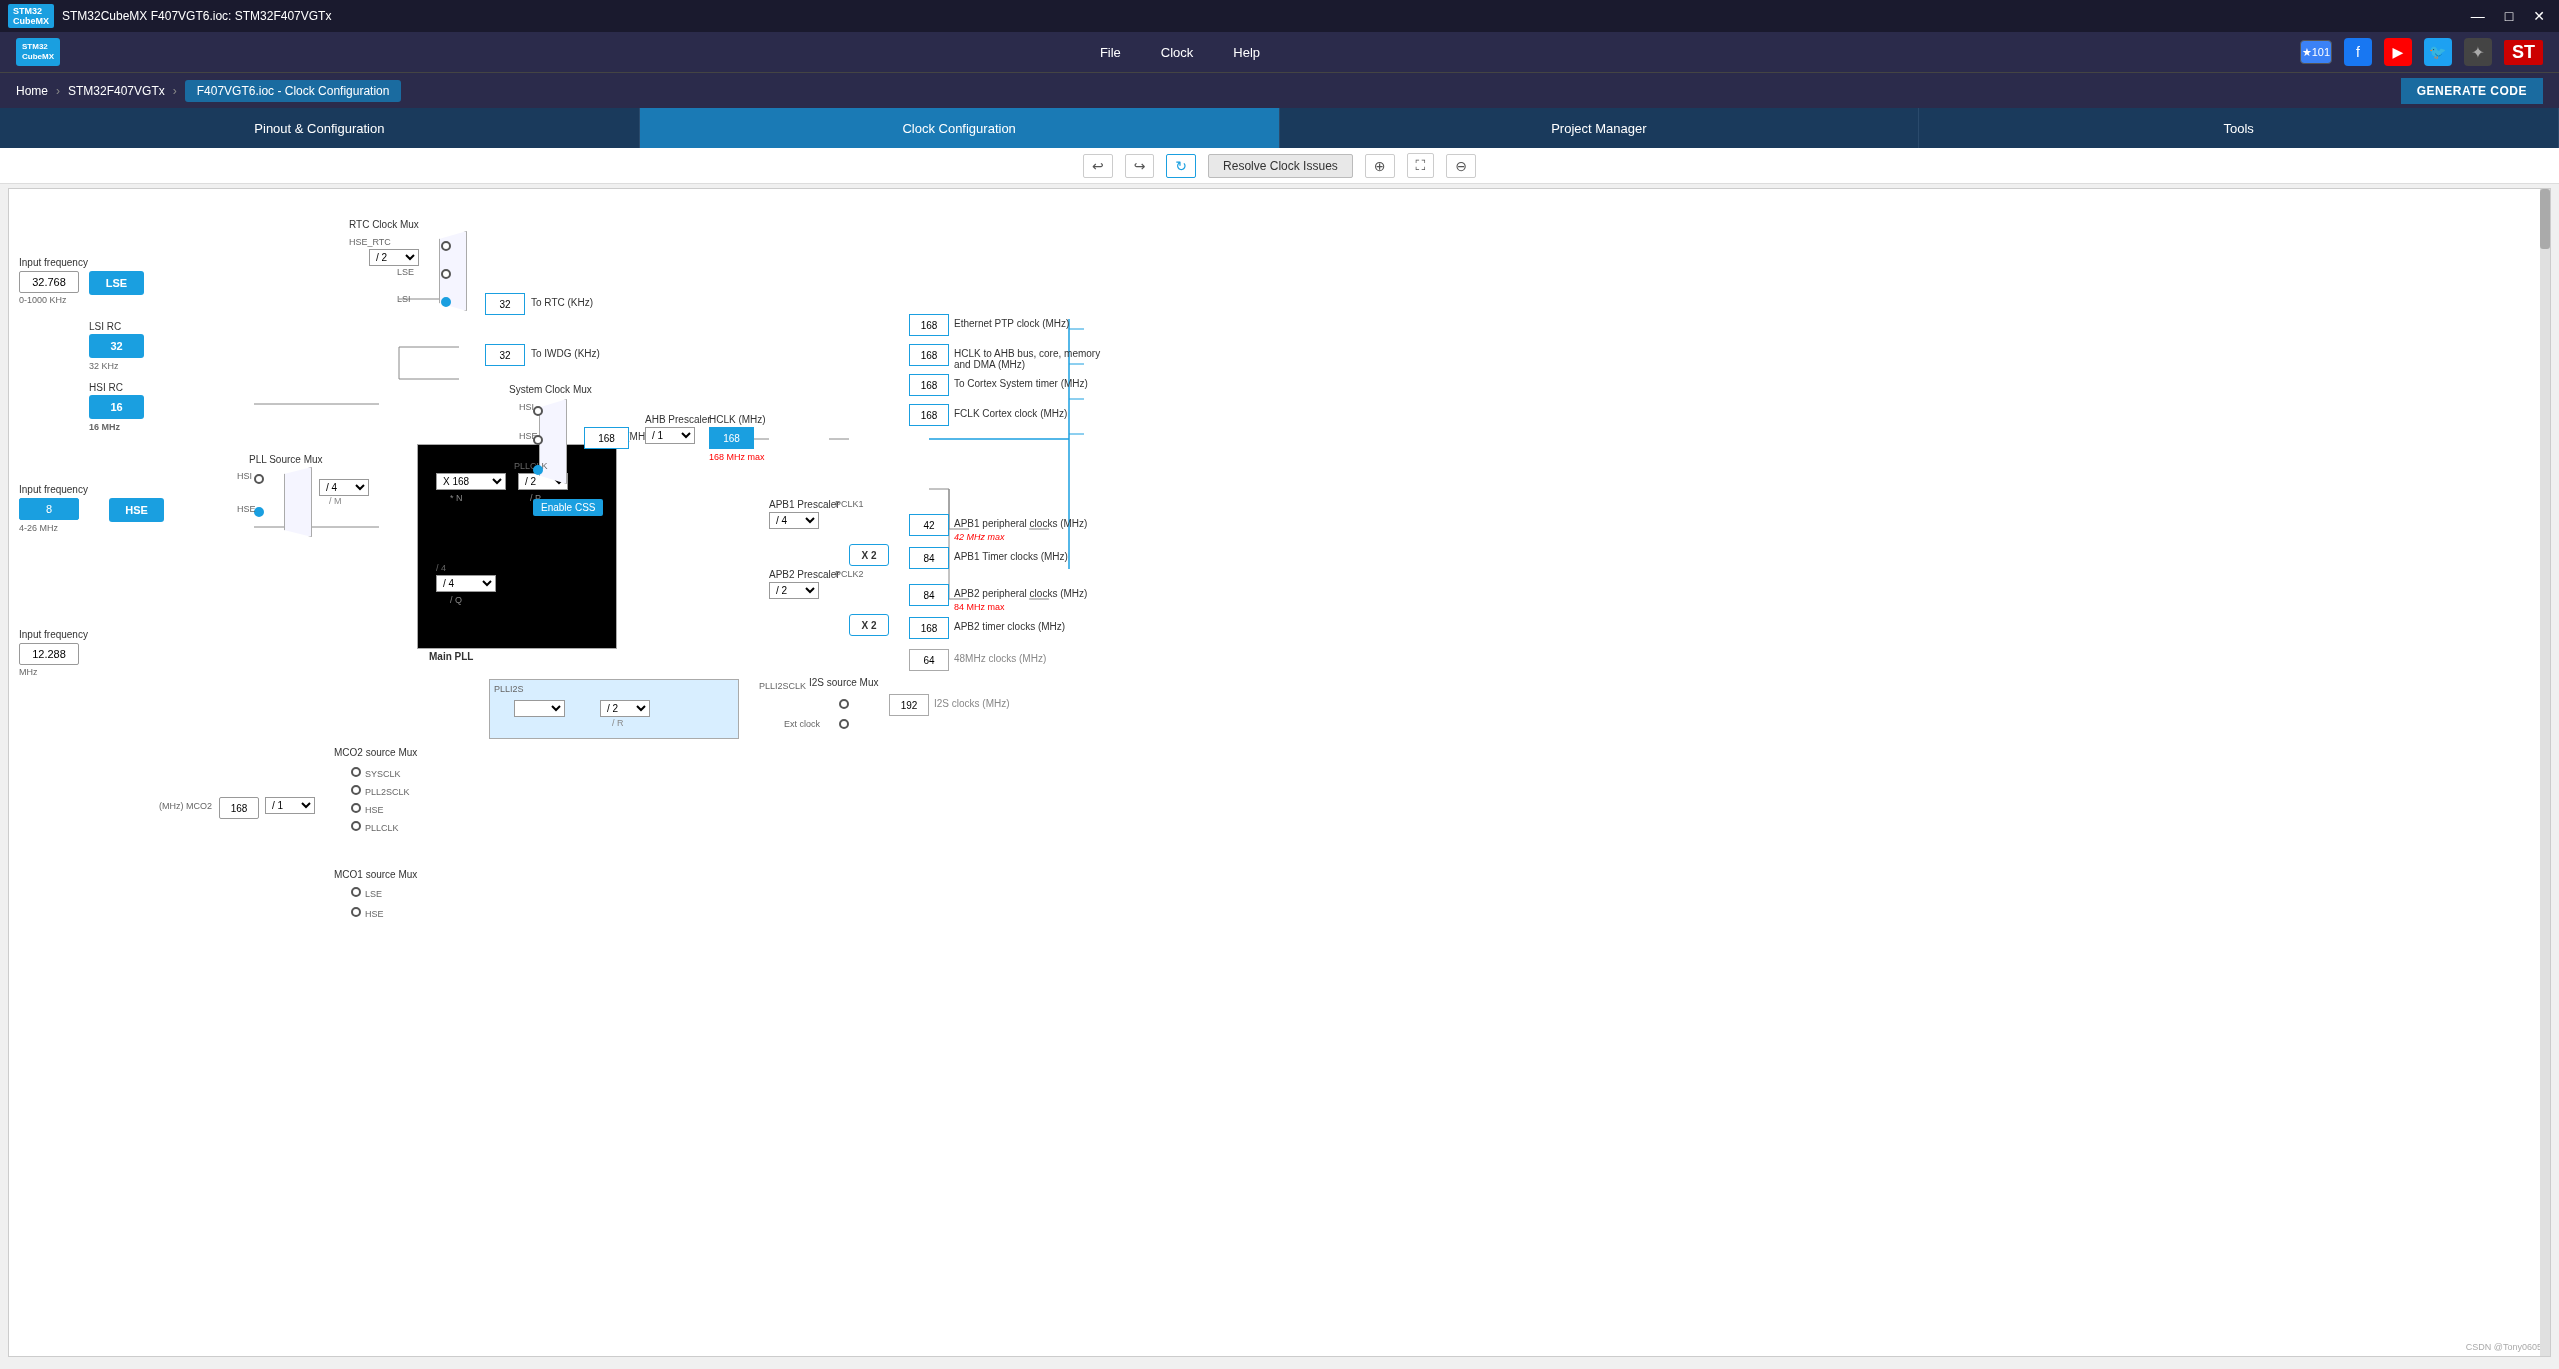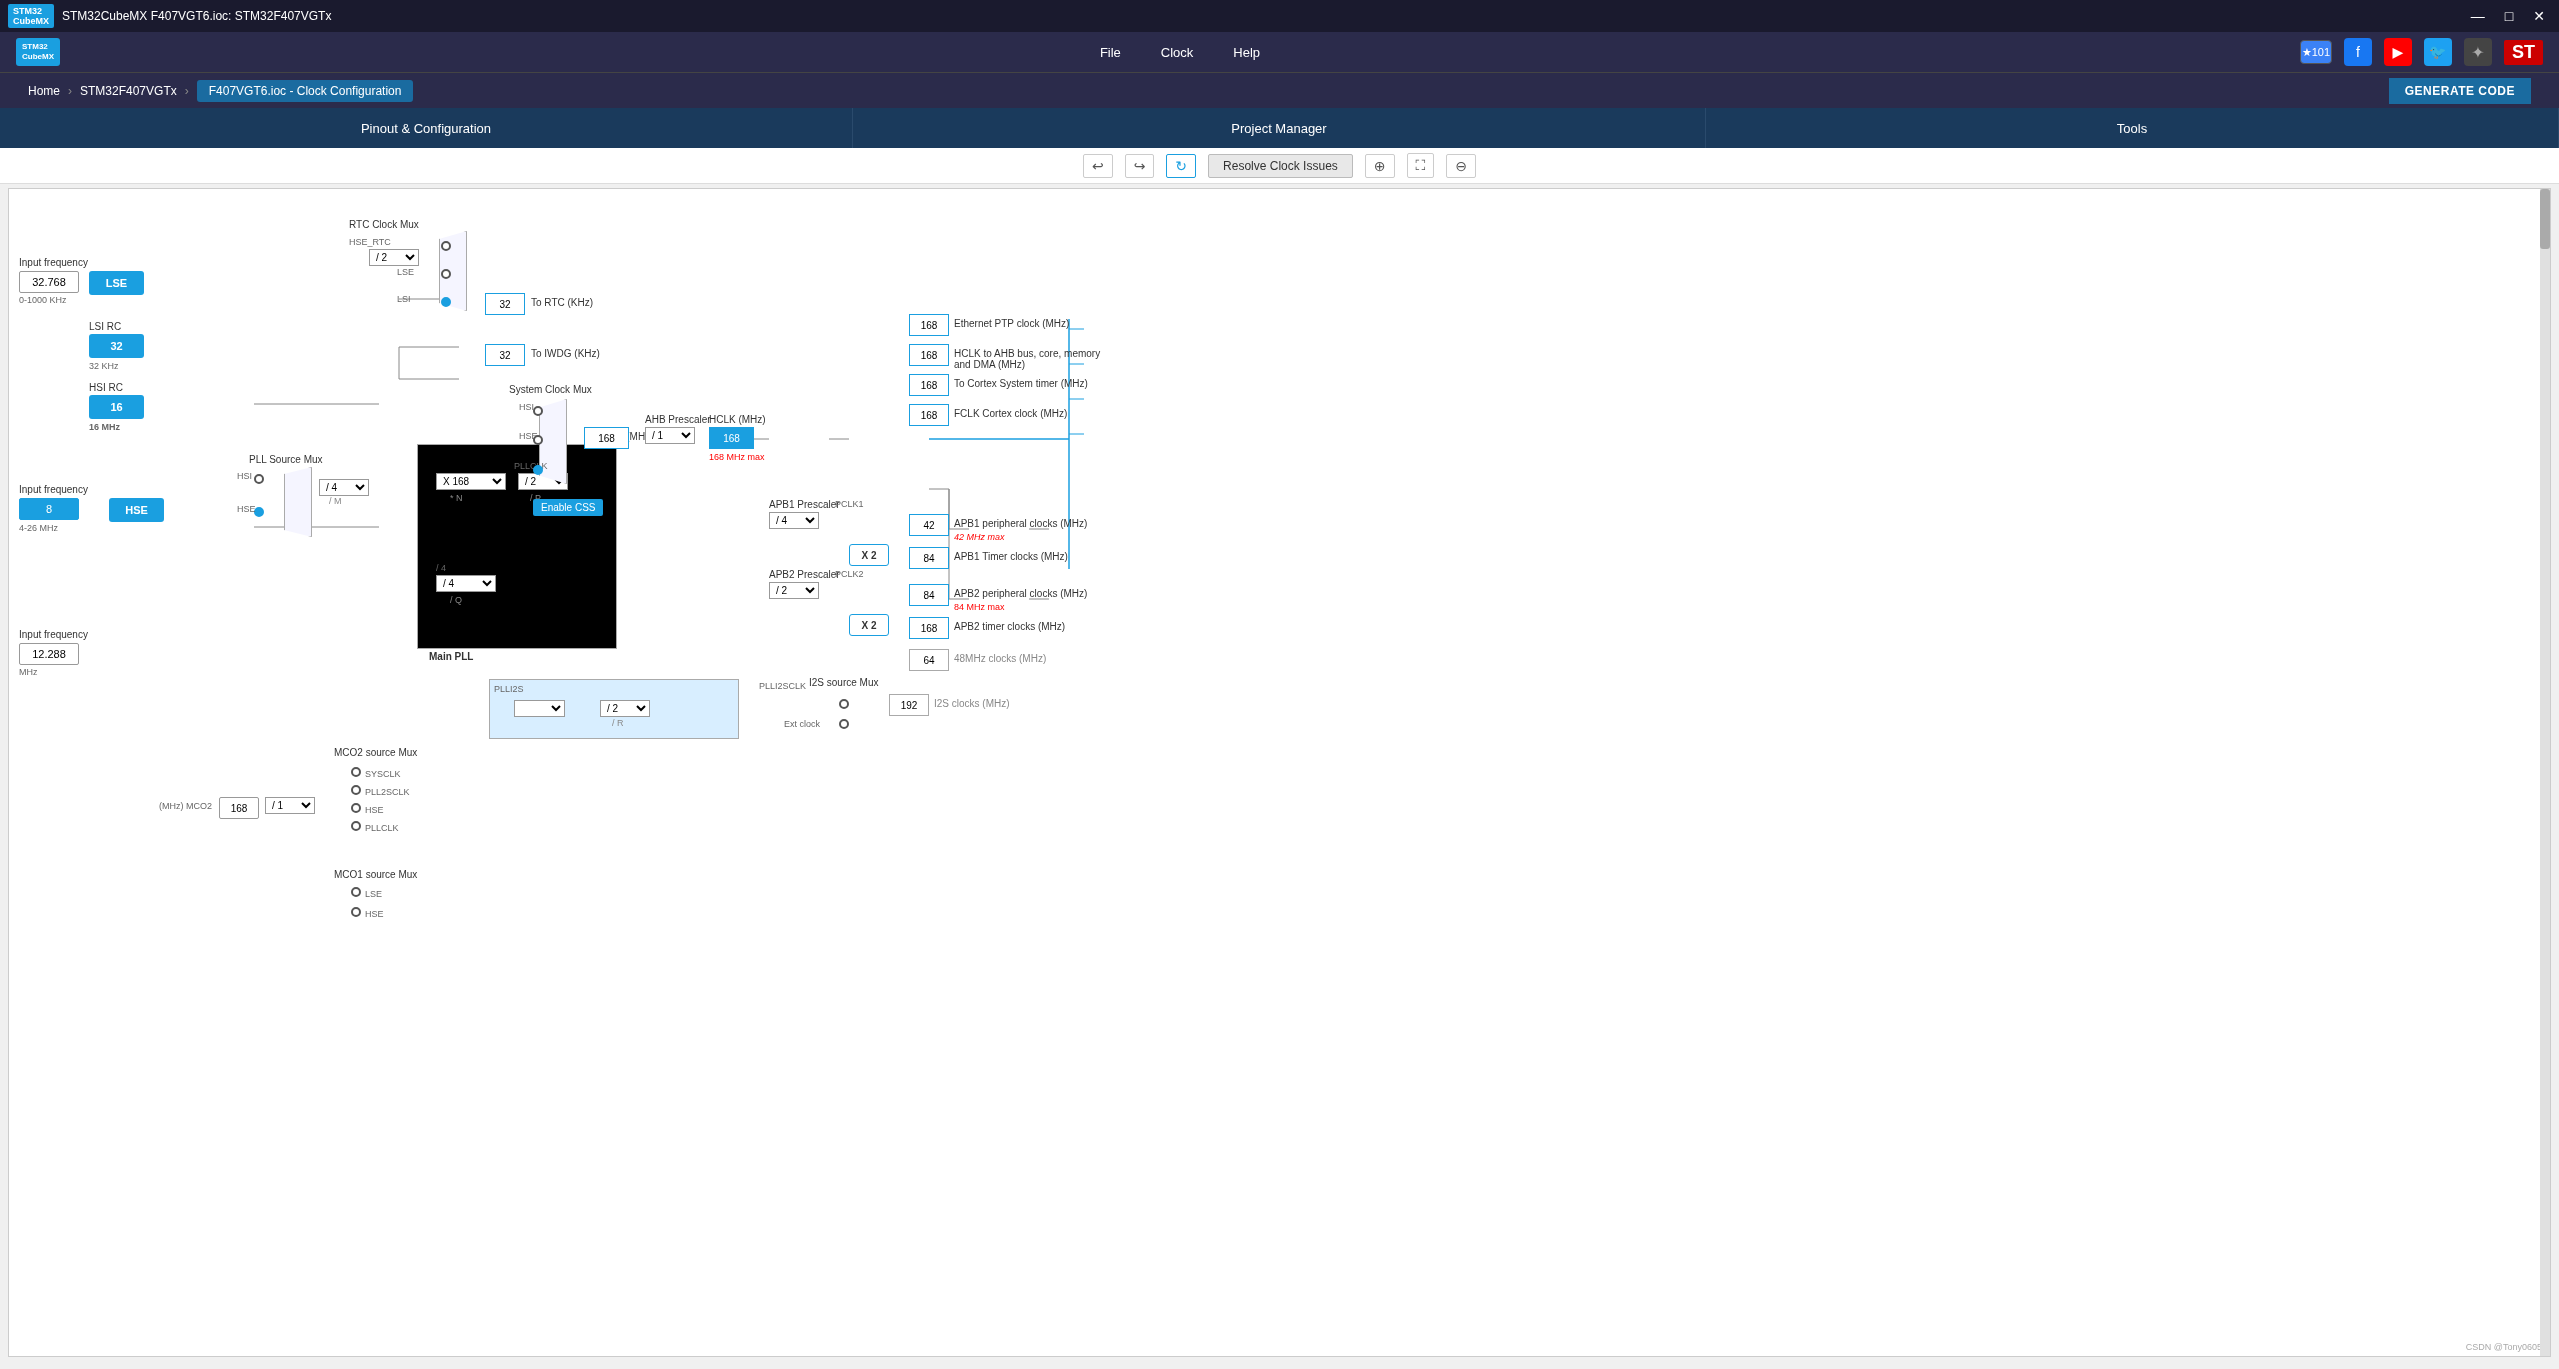--- a/index.html
+++ b/index.html
@@ -41,21 +41,21 @@
     .icon-star { background: #3b82f6; color: white; border: 1px solid #555; }
     .icon-network { background: #333; color: #aaa; }
 
     
     #breadcrumb {
       background: #2b2b4b;
       color: white;
       height: 36px;
       display: flex;
       align-items: center;
-      padding: 0 28px;
+      padding: 0 16px;
       gap: 8px;
       font-size: 12px;
       border-top: 1px solid #444;
     }
     #breadcrumb .crumb { cursor: pointer; }
     #breadcrumb .crumb-sep { color: #888; }
     #breadcrumb .crumb-active { background: #1a6ba0; padding: 4px 12px; border-radius: 3px; }
     #breadcrumb .generate-btn {
       margin-left: auto;
       background: #1a6ba0;
@@ -279,20 +279,21 @@
   <span class="crumb">Home</span>
   <span class="crumb-sep">›</span>
   <span class="crumb">STM32F407VGTx</span>
   <span class="crumb-sep">›</span>
   <span class="crumb crumb-active">F407VGT6.ioc - Clock Configuration</span>
   <button class="generate-btn">GENERATE CODE</button>
 </div>
 
 <div id="tab-bar">
   <div class="tab">Pinout &amp; Configuration</div>
+  <div class="tab active">Clock Configuration</div>
   <div class="tab">Project Manager</div>
   <div class="tab">Tools</div>
 </div>
 
 <div id="toolbar">
   <button class="toolbar-btn">↩</button>
   <button class="toolbar-btn">↪</button>
   <button class="toolbar-btn" style="border-color:#1a9fe0;color:#1a9fe0;">↻</button>
   <button class="toolbar-btn resolve">Resolve Clock Issues</button>
   <button class="toolbar-btn">⊕</button>

